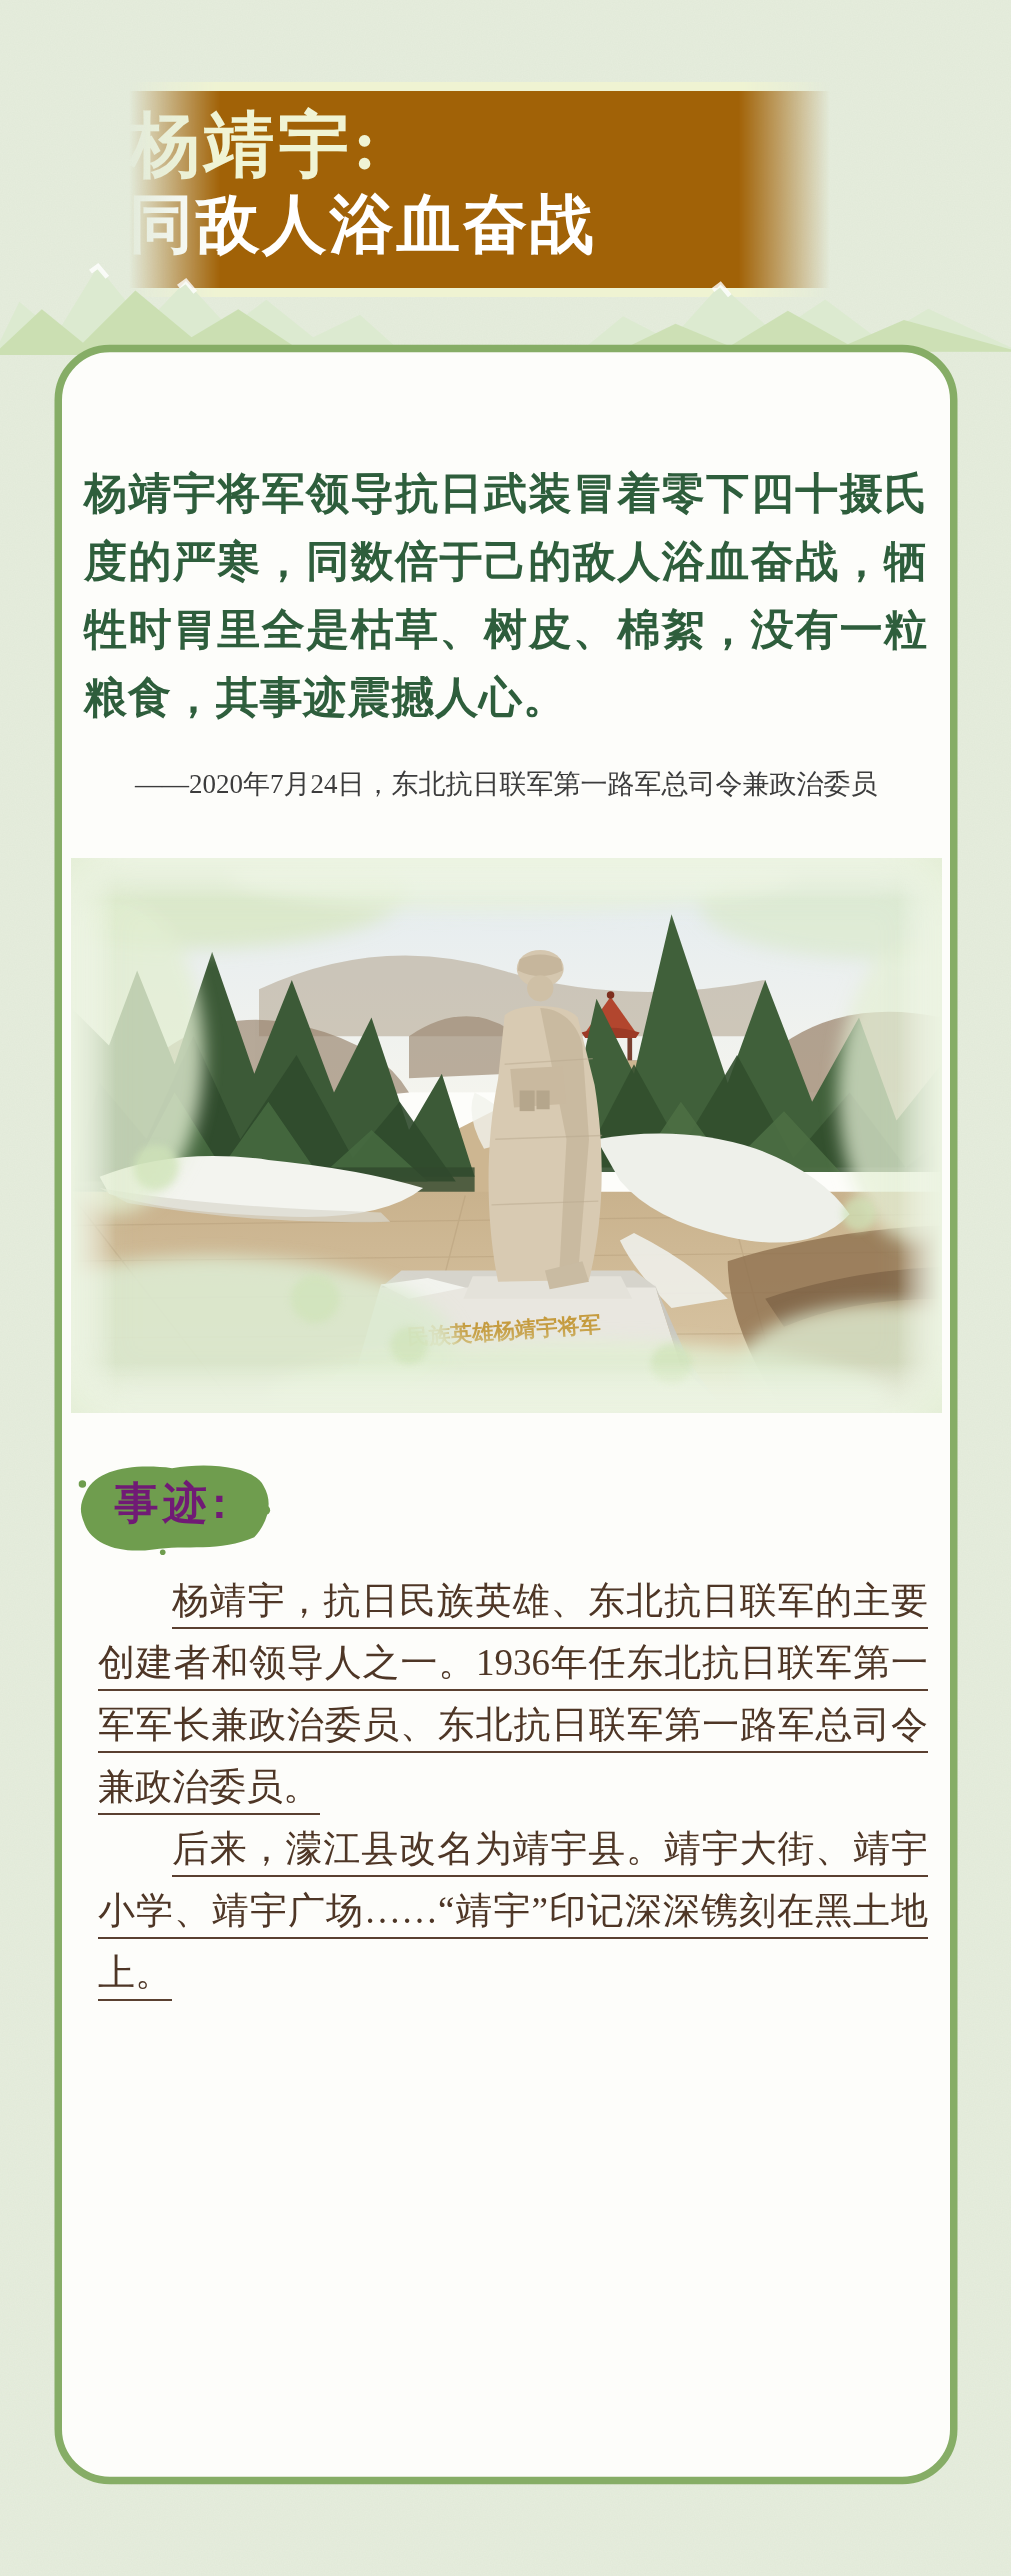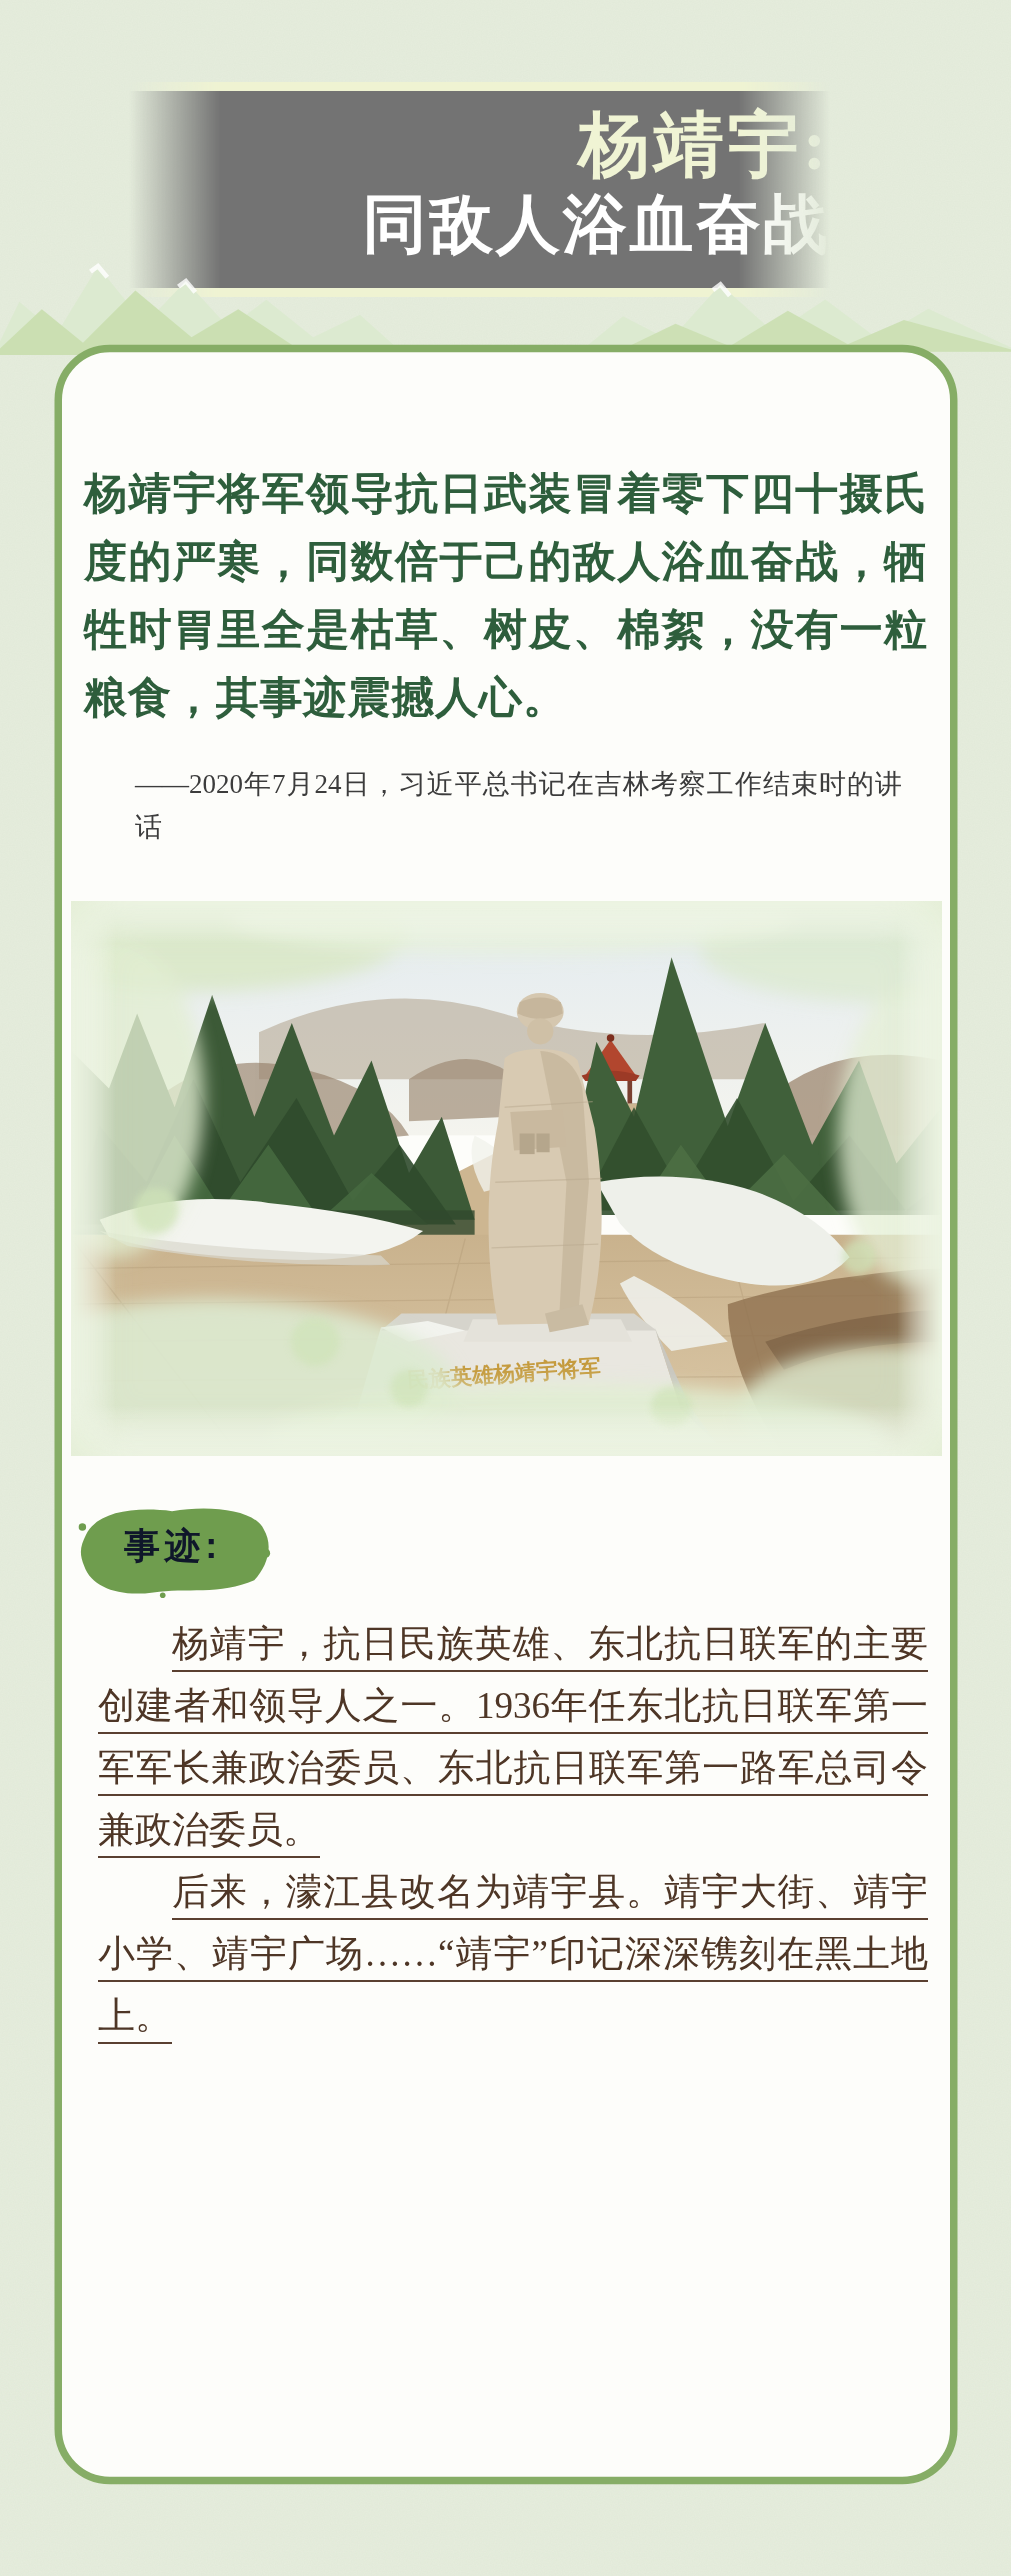--- a/index.html
+++ b/index.html
@@ -6,26 +6,26 @@
   body{
     width:1012px;height:2576px;position:relative;overflow:hidden;
     background:#e6eddd;
     font-family:"Liberation Sans", sans-serif;
   }
   
   .noise{position:absolute;left:0;top:0;z-index:1;pointer-events:none;}
   
   .banner{
     position:absolute;left:129px;top:82px;width:701px;height:215px;z-index:2;
-    background:#737373;
+    background:#a16207;
     border-top:9.4px solid #eff3d2;border-bottom:9.4px solid #eff3d2;
     box-sizing:border-box;
     -webkit-mask:linear-gradient(90deg,transparent 0,#000 13%,#000 87%,transparent 100%);
             mask:linear-gradient(90deg,transparent 0,#000 13%,#000 87%,transparent 100%);
-    text-align:right;
+    text-align:left;
   }
   .banner .t1{
     margin-top:15px;font-size:71px;line-height:79px;font-weight:bold;
     color:#f0f4d4;letter-spacing:3.7px;
     font-family:"Liberation Serif","DejaVu Serif",serif;
   }
   .banner .t2{
     margin-top:11.2px;font-size:64px;line-height:58px;font-weight:bold;
     color:#ffffff;letter-spacing:2.8px;
     font-family:"Liberation Serif","DejaVu Serif",serif;
@@ -66,21 +66,21 @@
       linear-gradient(180deg,#ffffff 0,rgba(255,255,255,0) 43px);
     box-shadow:inset 0 0 49px 13px rgba(210,228,188,.65);
   }
   .deeds-label{
     position:relative;margin:43px 0 0 15px;width:200px;height:99px;
   }
   .deeds-label .blob{position:absolute;inset:0;}
   .deeds-label .txt{
     position:absolute;left:0;top:0;width:100%;height:100%;
     display:flex;align-items:center;justify-content:center;
-    font-size:36px;font-weight:bold;color:#0f172a;letter-spacing:4.7px;
+    font-size:44px;font-weight:bold;color:#701a75;letter-spacing:4.7px;
     padding-bottom:3.7px;box-sizing:border-box;
     font-family:"Liberation Sans","DejaVu Sans",sans-serif;
   }
   .deeds-body{
     margin:15px 26px 0 40px;
     font-size:37px;line-height:62px;color:#4e3626;
     text-align:justify;
     font-family:"Liberation Serif","DejaVu Serif",serif;
   }
   .deeds-body p{
@@ -120,21 +120,21 @@
 </svg>
 
 <svg class="frame" width="1012" height="2576" viewBox="0 0 1080 2750" aria-hidden="true">
   <path d="M117,372 H963 A55,55 0 0 1 1018,427 V2593 A55,55 0 0 1 963,2648 H117 A55,55 0 0 1 62,2593 V427 A55,55 0 0 1 117,372 Z" fill="#fdfdfa" stroke="#86ad66" stroke-width="8"></path>
 </svg>
 
 <main class="content">
 
   <div class="quote">杨靖宇将军领导抗日武装冒着零下四十摄氏度的严寒，同数倍于己的敌人浴血奋战，牺牲时胃里全是枯草、树皮、棉絮，没有一粒粮食，其事迹震撼人心。</div>
 
-  <div class="attribution">——2020年7月24日，习近平总书记在吉林考察工作结束时的讲话</div>
+  <div class="attribution">——2020年7月24日，东北抗日联军第一路军总司令兼政治委员</div>
 
   <figure class="photo" style="margin-left:auto;margin-right:auto;">
     <svg width="871" height="555" viewBox="0 0 928 592" aria-hidden="true">
       <defs>
         <linearGradient id="sky" x1="0" y1="0" x2="0" y2="1">
           <stop offset="0" stop-color="#e3ebf0"></stop>
             <stop offset="1" stop-color="#f4f4ee"></stop>
         </linearGradient>
         <linearGradient id="plaza" x1="0" y1="0" x2="0" y2="1">
           <stop offset="0" stop-color="#c9b28d"></stop>

